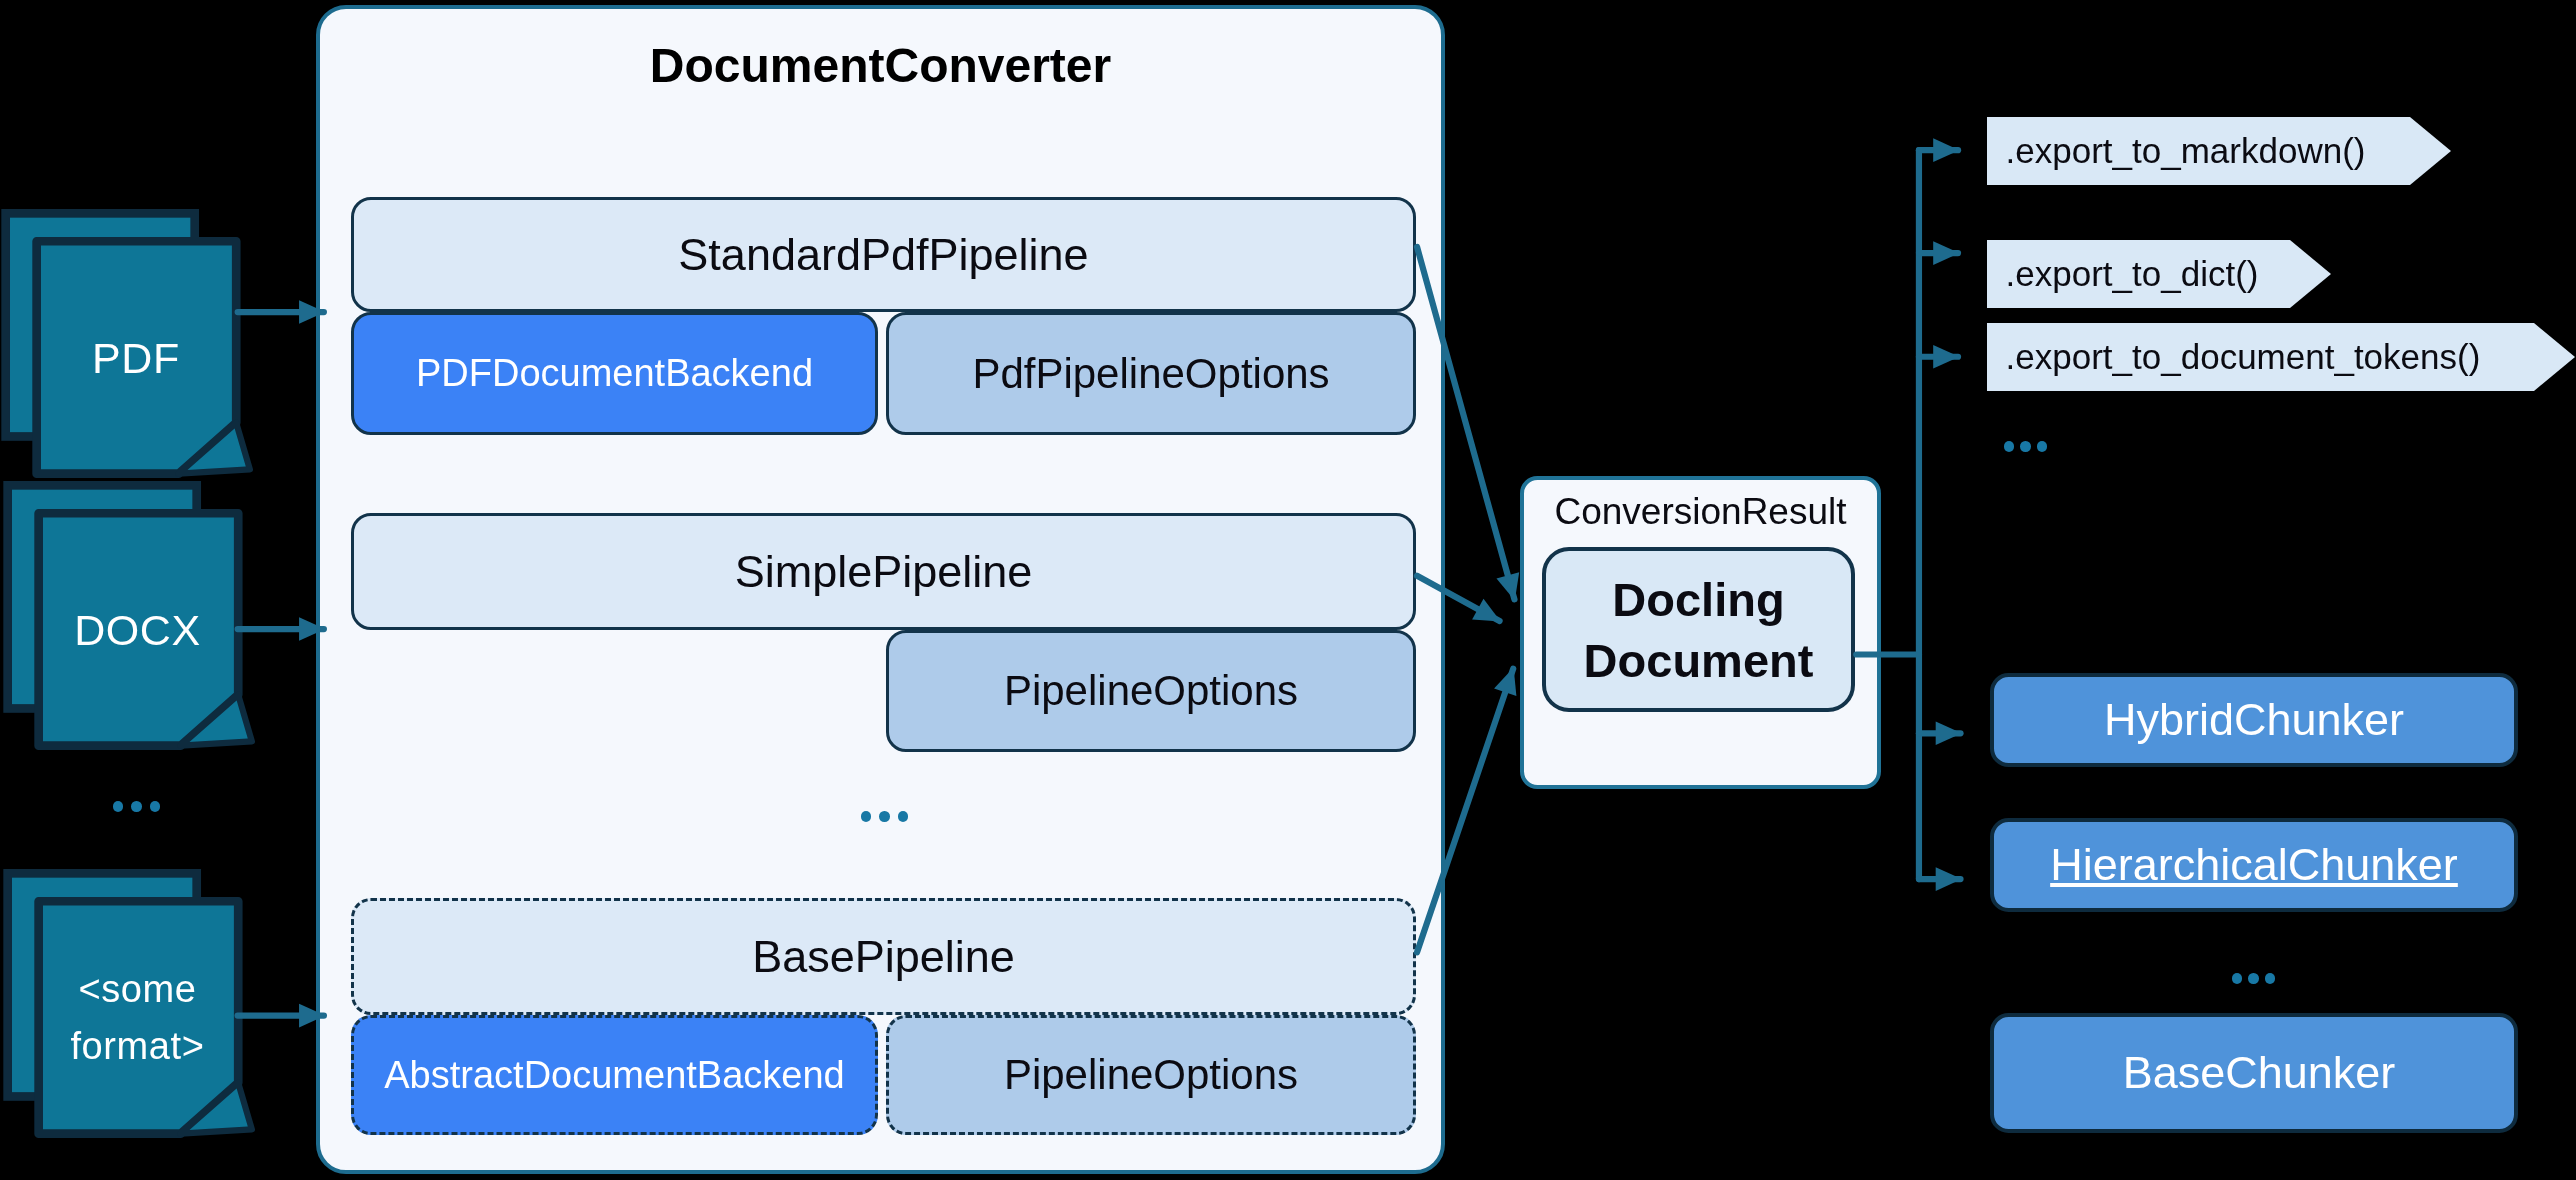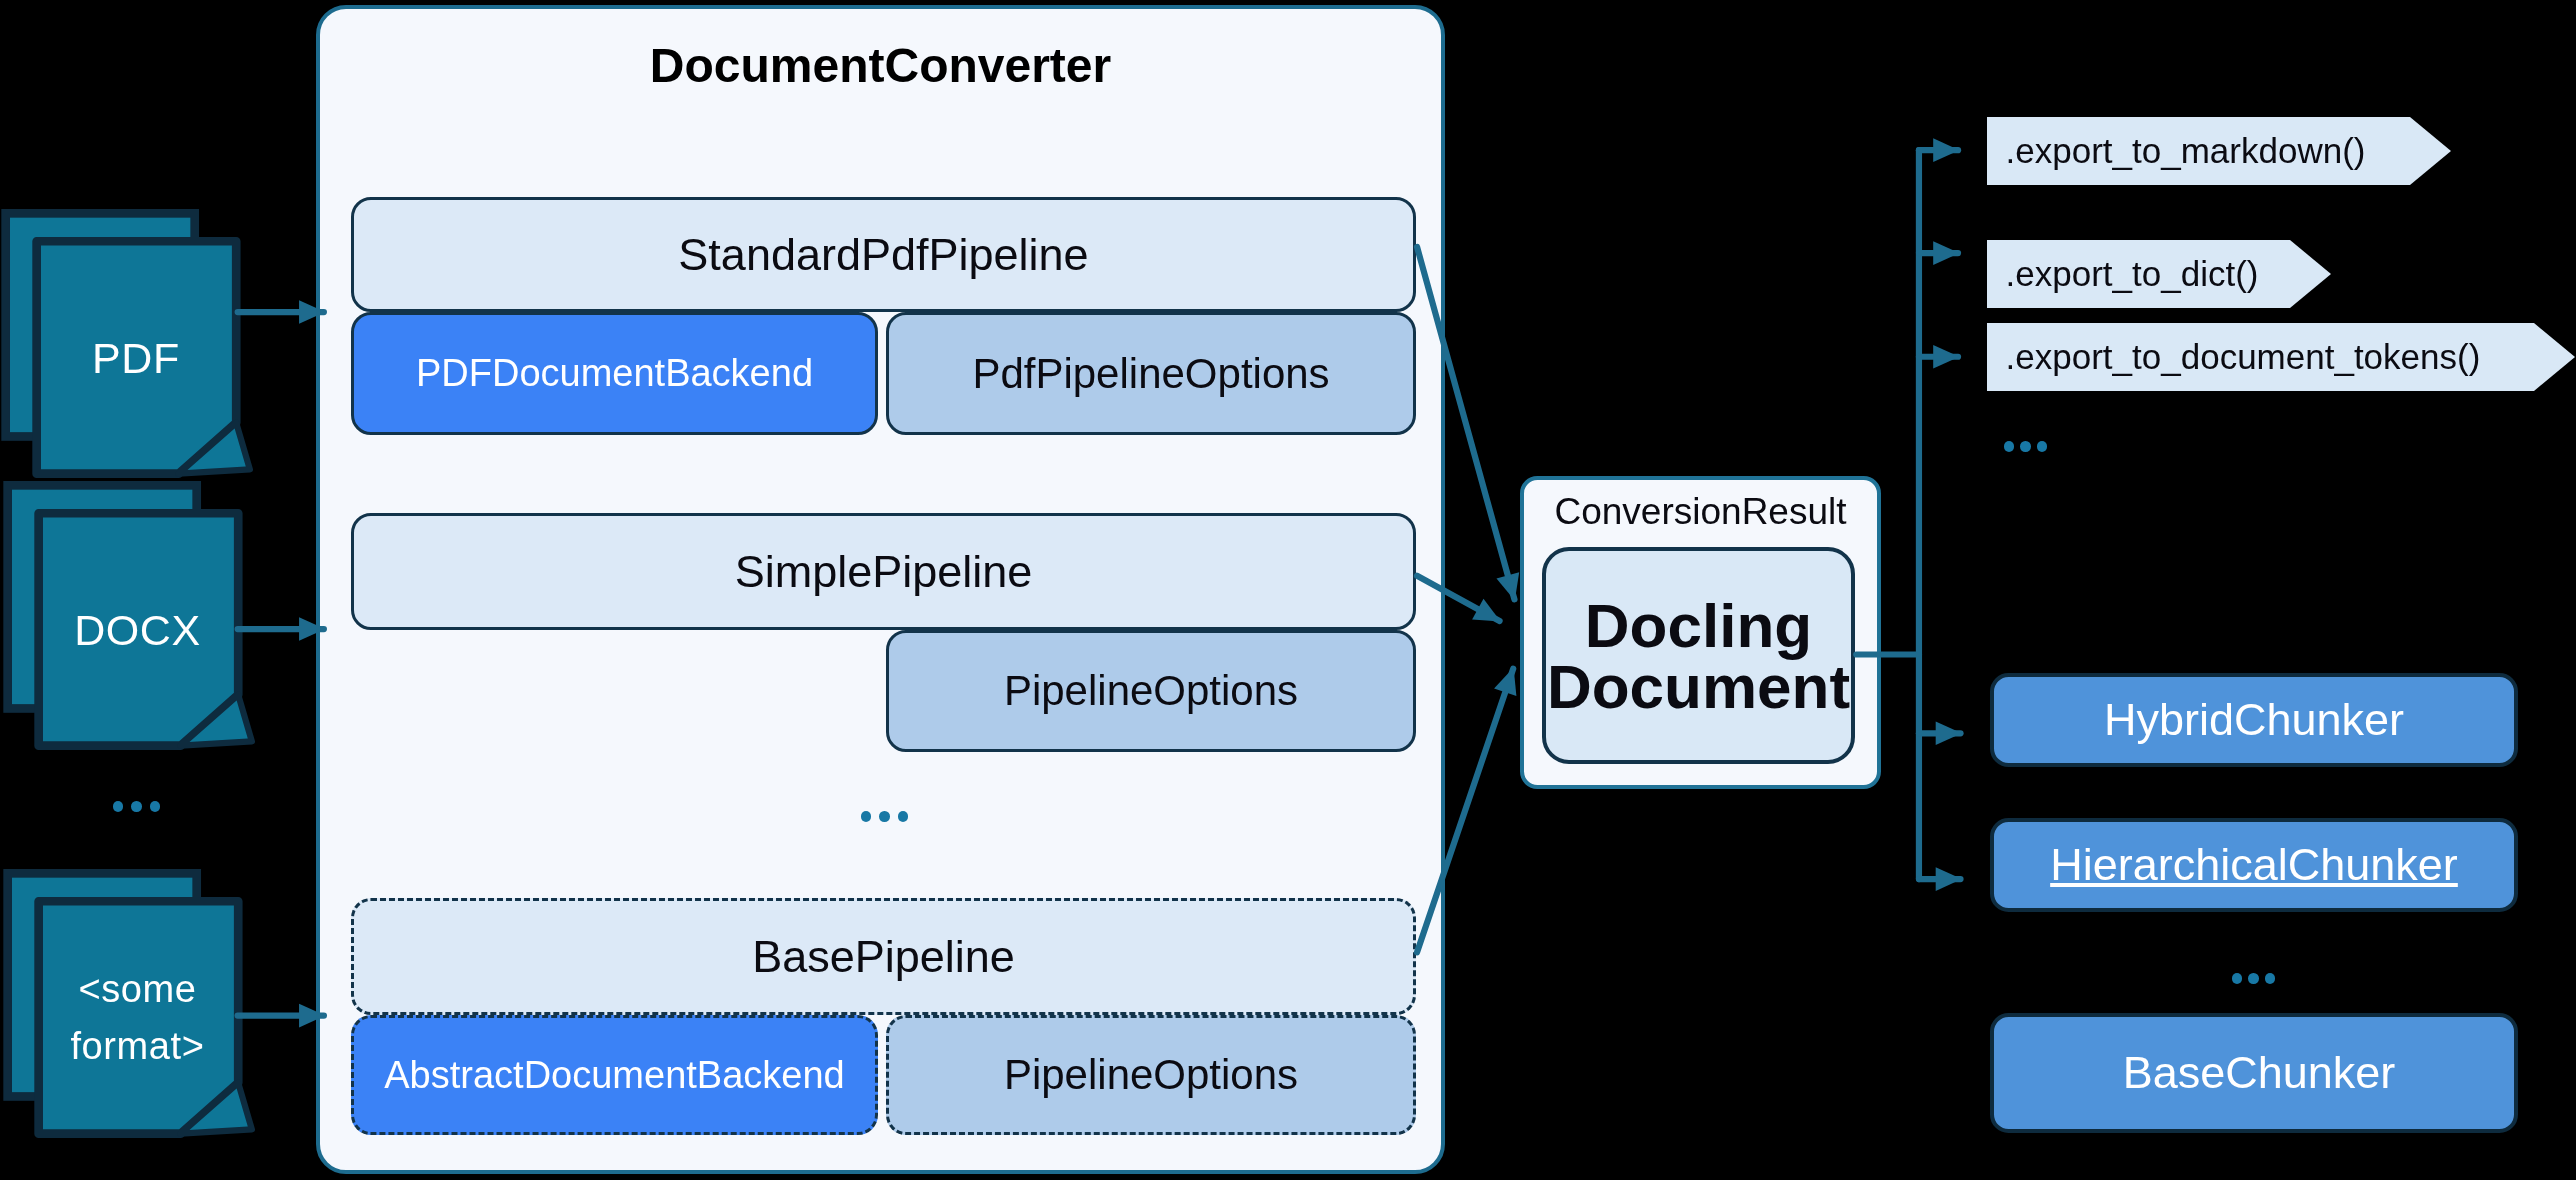--- a/index.html
+++ b/index.html
@@ -29,24 +29,24 @@
            display:flex;align-items:center;justify-content:center;font-size:42px;color:#0b0b12;}
   .dashed{border-style:dashed;}
   
   .dots{position:absolute;display:flex;align-items:center;justify-content:center;gap:8px;z-index:4;}
   .dots i{display:block;width:10.5px;height:10.5px;border-radius:50%;background:#1878a5;}
   
   .result{position:absolute;left:1520px;top:476px;width:361px;height:313px;background:#f5f8fd;
           border:4.3px solid #207397;border-radius:17.4px;box-sizing:border-box;z-index:2;}
   .result-label{position:absolute;left:1520px;top:491px;width:361px;text-align:center;
                 font-size:37px;color:#0b0b12;z-index:3;}
-  .docling{position:absolute;left:1542px;top:547px;width:313px;height:217px;background:#d9e8f6;
+  .docling{position:absolute;left:1542px;top:547px;width:313px;height:165px;background:#d9e8f6;
            border:4.3px solid #12334a;border-radius:27px;box-sizing:border-box;z-index:3;
            display:flex;flex-direction:column;align-items:center;justify-content:center;
-           font-size:62px;font-weight:bold;color:#0b0b12;line-height:61px;}
+           font-size:47px;font-weight:bold;color:#0b0b12;line-height:61px;}
   
   .export-tag{position:absolute;left:1987px;height:68px;background:#d9e8f6;z-index:2;
               display:flex;align-items:center;padding-left:18.6px;box-sizing:border-box;
               font-size:35px;color:#0b0b12;
               clip-path:polygon(0 0, calc(100% - 41px) 0, 100% 50%, calc(100% - 41px) 100%, 0 100%);}
   
   .chunker{position:absolute;left:1990px;width:528px;height:94px;background:#4f93da;
            border:4.3px solid #0e2b3e;border-radius:18.6px;box-sizing:border-box;z-index:2;
            display:flex;align-items:center;justify-content:center;font-size:45px;color:#fff;}
   

